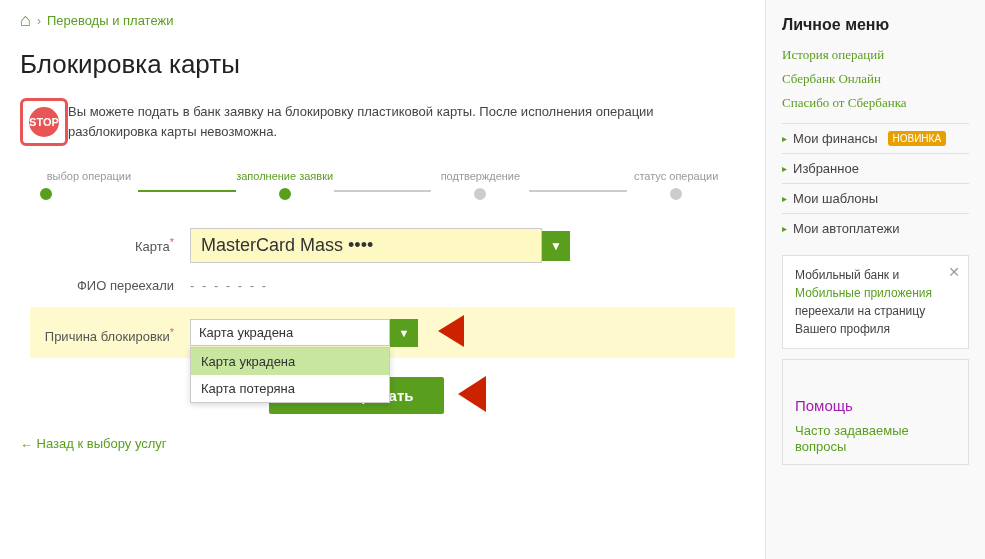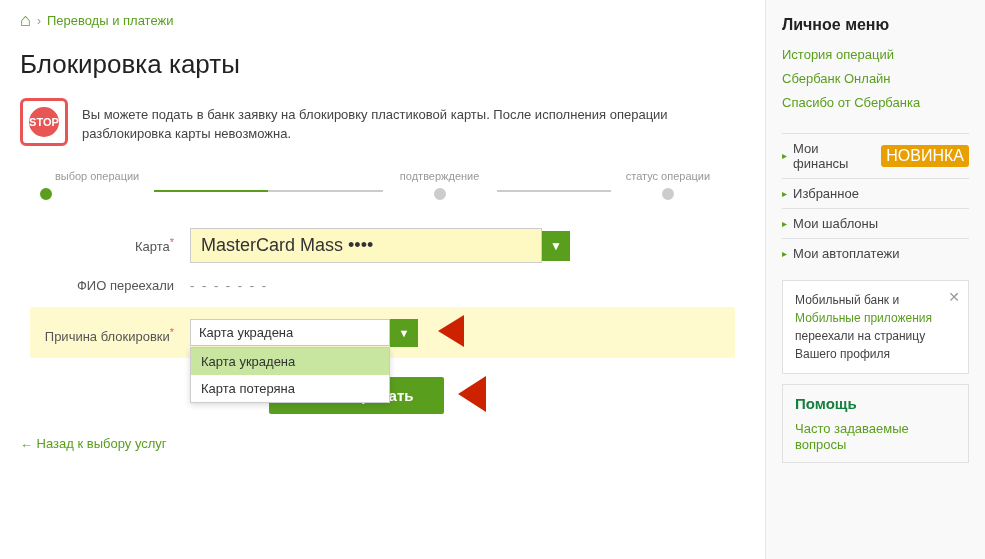--- a/index.html
+++ b/index.html
@@ -12,21 +12,21 @@
 
     
     .breadcrumb { display: flex; align-items: center; gap: 6px; font-size: 13px; color: #5a9e1e; margin-bottom: 18px; }
     .breadcrumb-sep { color: #999; font-size: 12px; }
     .breadcrumb-link { color: #5a9e1e; text-decoration: none; }
 
     
     .page-title { font-size: 26px; font-weight: normal; margin-bottom: 18px; color: #222; }
 
     
-    .info-block { display: flex; align-items: center; gap: 14px; margin-bottom: 24px; }
+    .info-block { display: flex; align-items: flex-start; margin-bottom: 24px; }
     .stop-icon { width: 48px; height: 48px; border: 3px solid #e85555; border-radius: 6px; display: flex; align-items: center; justify-content: center; flex-shrink: 0; }
     .stop-icon-inner { width: 30px; height: 30px; background: #e85555; border-radius: 50%; display: flex; align-items: center; justify-content: center; color: #fff; font-weight: bold; font-size: 11px; }
     .info-text { font-size: 13px; color: #444; line-height: 1.5; padding-top: 4px; }
 
     
     .steps-bar { display: flex; align-items: center; margin-bottom: 28px; padding: 0 20px; }
     .step { display: flex; flex-direction: column; align-items: center; flex: 1; position: relative; }
     .step-label { font-size: 11px; color: #999; margin-bottom: 6px; white-space: nowrap; }
     .step-label.active { color: #5a9e1e; }
     .step-dot { width: 12px; height: 12px; border-radius: 50%; background: #ccc; border: 2px solid #ccc; position: relative; z-index: 1; }
@@ -69,33 +69,33 @@
     .btn-cancel { background: none; border: none; color: #5a9e1e; font-size: 13px; cursor: pointer; text-decoration: underline; }
     .btn-block { background: #5a9e1e; color: #fff; border: none; padding: 10px 30px; font-size: 15px; font-weight: bold; cursor: pointer; border-radius: 2px; }
 
     
     .back-link { margin-top: 24px; font-size: 13px; color: #5a9e1e; text-decoration: none; }
 
     
     .sidebar { width: 220px; background: #f9f9f9; border-left: 1px solid #e5e5e5; padding: 16px; flex-shrink: 0; }
     .sidebar-title { font-size: 16px; font-weight: bold; margin-bottom: 12px; color: #222; }
     .sidebar-link { display: block; color: #5a9e1e; font-size: 13px; text-decoration: none; margin-bottom: 6px; line-height: 1.4; }
-    .sidebar-section { margin-bottom: 20px; }
+    .sidebar-section { margin-bottom: 10px; font-family: Liberation Serif, serif; }
     .sidebar-item { display: flex; align-items: center; gap: 6px; padding: 7px 0; border-top: 1px solid #e0e0e0; color: #444; font-size: 13px; cursor: pointer; }
     .sidebar-chevron { color: #5a9e1e; font-size: 10px; }
-    .sidebar-badge { background: #e8a000; color: #fff; font-size: 16px; padding: 2px 5px; border-radius: 3px; margin-left: 4px; }
+    .sidebar-badge { background: #e8a000; color: #fff; font-size: 10px; padding: 2px 5px; border-radius: 3px; margin-left: 4px; }
 
     
     .notification-box { background: #fff; border: 1px solid #e0e0e0; padding: 10px 12px; margin: 10px 0; font-size: 12px; color: #444; line-height: 1.5; position: relative; }
     .notification-close { position: absolute; top: 6px; right: 8px; cursor: pointer; color: #999; font-size: 14px; }
     .notification-link { color: #5a9e1e; text-decoration: none; }
 
     
     .help-box { background: #f9f9f9; border: 1px solid #e0e0e0; padding: 10px 12px; margin-top: 10px; }
-    .help-title { font-size: 15px; font-weight: bold; margin-bottom: 8px; color: #15803d; }
+    .help-title { font-size: 15px; font-weight: normal; margin-bottom: 8px; color: #a21caf; margin-top: 27px; }
     .help-link { color: #5a9e1e; font-size: 13px; text-decoration: none; }
   </style>
 </head>
 <body>
 
 <div class="page-wrapper">
 
   <div class="main-content">
 
     <div class="breadcrumb">
@@ -114,20 +114,24 @@
     </div>
 
     <div class="steps-bar">
       <div class="step">
         <span class="step-label">выбор операции</span>
         <div class="steps-row">
           <div class="step-dot done"></div>
         </div>
       </div>
       <div class="step-line done"></div>
+      <div class="step">
+        <span class="step-label active">заполнение заявки</span>
+        <div class="step-dot active"></div>
+      </div>
       <div class="step-line"></div>
       <div class="step">
         <span class="step-label">подтверждение</span>
         <div class="step-dot"></div>
       </div>
       <div class="step-line"></div>
       <div class="step">
         <span class="step-label">статус операции</span>
         <div class="step-dot"></div>
       </div>

